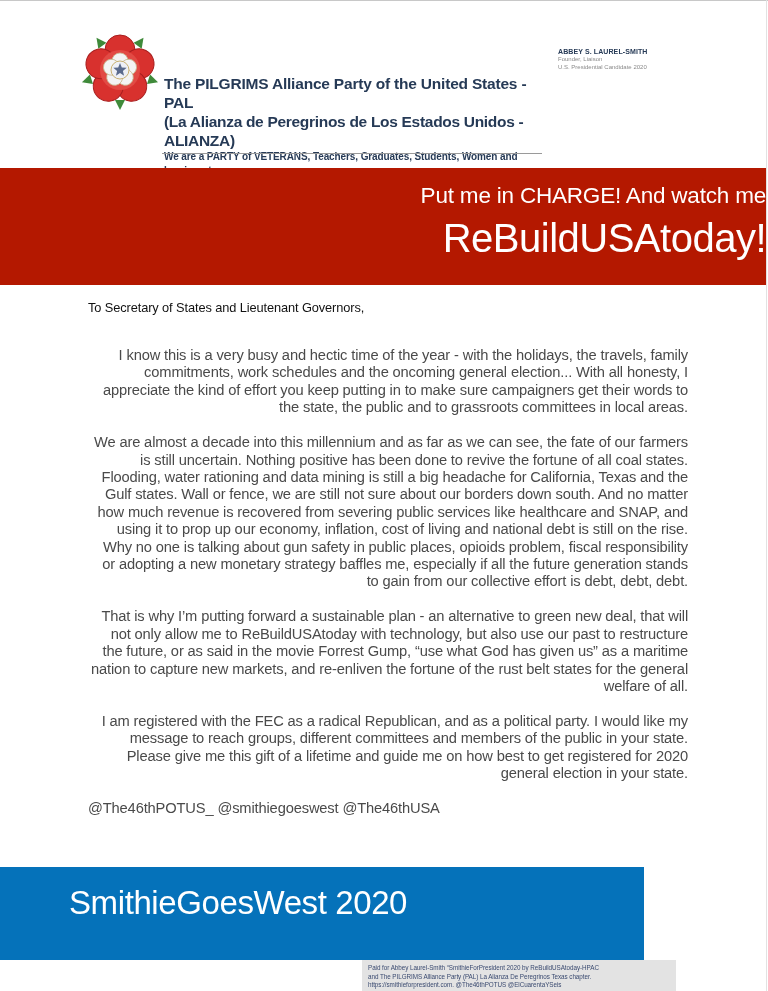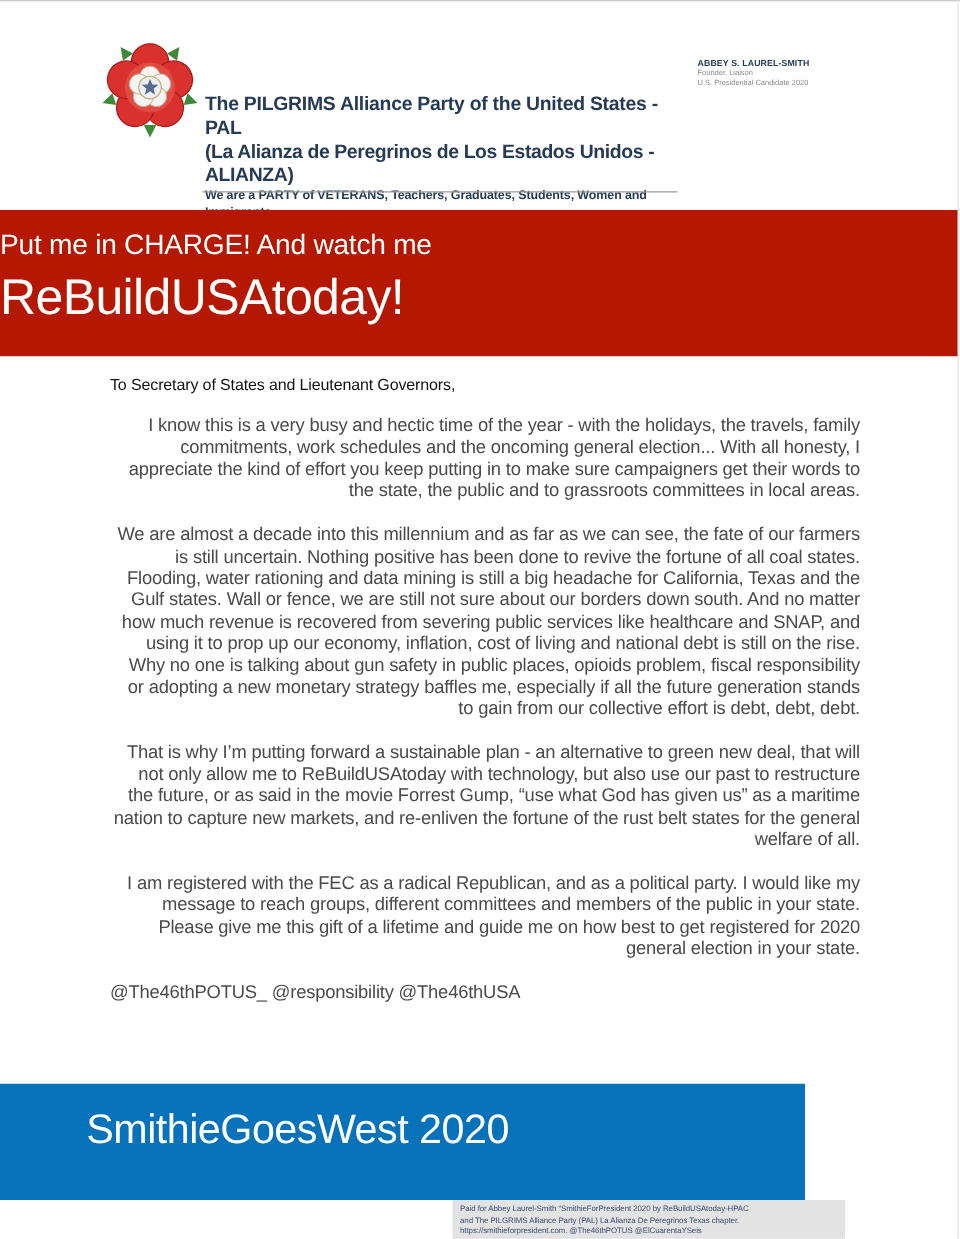--- a/index.html
+++ b/index.html
@@ -20,28 +20,28 @@
   .org .l5 { font-size: 9.5px; line-height: 14px; color: #808890; padding-left: 28px; letter-spacing: 0.1px; }
   .header-rule { position: absolute; left: 162px; top: 153px; width: 380px; height: 1px; background: #9a9a9a; }
 
   .candidate { position: absolute; left: 558px; top: 48px; width: 160px; }
   .candidate .name { font-size: 7px; font-weight: bold; color: #263a56; letter-spacing: 0.1px; }
   .candidate .sub { font-size: 6px; color: #8a8a8a; line-height: 8px; }
 
   
   .banner-red {
     position: absolute; left: 0; top: 168px; width: 766px; height: 117px;
-    background: #b41800; color: #fff; text-align: left;
+    background: #b41800; color: #fff; text-align: right;
   }
   .banner-red .line1 { position: absolute; left: 0; right: 0; top: 15px; font-size: 22.5px; letter-spacing: -0.2px; }
   .banner-red .line2 { position: absolute; left: 0; right: 0; top: 48px; font-size: 40px; letter-spacing: -0.5px; }
 
   
   .letter { position: absolute; left: 88px; top: 300px; width: 600px; color: #4a4a4a; }
-  .salutation { font-size: 12.8px; color: #111; margin: 0 0 18px 0; letter-spacing: -0.1px; }
+  .salutation { font-size: 12.8px; color: #111; margin: 0 0 32px 0; letter-spacing: -0.1px; }
   .para { font-size: 14.7px; line-height: 17.4px; margin: 0 0 17.5px 0; letter-spacing: -0.15px; text-align: right; }
   .sig { font-size: 14.7px; line-height: 17.4px; margin: 0; letter-spacing: -0.15px; }
 
   
   .banner-blue {
     position: absolute; left: 0; top: 867px; width: 644px; height: 93px;
     background: #0572ba; color: #fff;
   }
   .banner-blue .title { position: absolute; left: 69px; top: 17px; font-size: 33px; letter-spacing: -0.4px; }
   .banner-blue .tagline { position: absolute; left: 25px; top: 60px; font-size: 17px; letter-spacing: -0.1px; }
@@ -112,21 +112,21 @@
   <div class="line1">Put me in CHARGE!  And watch me</div>
   <div class="line2">ReBuildUSAtoday!</div>
 </div>
 
 <div class="letter">
   <p class="salutation">To Secretary of States and Lieutenant Governors,</p>
   <p class="para">I know this is a very busy and hectic time of the year - with the holidays, the travels, family commitments, work schedules and the oncoming general election... With all honesty, I appreciate the kind of effort you keep putting in to make sure campaigners get their words to the state, the public and to grassroots committees in local areas.</p>
   <p class="para">We are almost a decade into this millennium and as far as we can see, the fate of our farmers is still uncertain. Nothing positive has been done to revive the fortune of all coal states. Flooding, water rationing and data mining is still a big headache for California, Texas and the Gulf states. Wall or fence, we are still not sure about our borders down south. And no matter how much revenue is recovered from severing public services like healthcare and SNAP, and using it to prop up our economy, inflation, cost of living and national debt is still on the rise. Why no one is talking about gun safety in public places, opioids problem, fiscal responsibility or adopting a new monetary strategy baffles me, especially if all the future generation stands to gain from our collective effort is debt, debt, debt.</p>
   <p class="para">That is why I’m putting forward a sustainable plan - an alternative to green new deal, that will not only allow me to ReBuildUSAtoday with technology, but also use our past to restructure the future, or as said in the movie Forrest Gump, “use what God has given us” as a maritime nation to capture new markets, and re-enliven the fortune of the rust belt states for the general welfare of all.</p>
   <p class="para">I am registered with the FEC as a radical Republican, and as a political party. I would like my message to reach groups, different committees and members of the public in your state. Please give me this gift of a lifetime and guide me on how best to get registered for 2020 general election in your state.</p>
-  <p class="sig">@The46thPOTUS_ @responsibility @The46thUSA</p>
+  <p class="sig">@The46thPOTUS_ @smithiegoeswest @The46thUSA</p>
 </div>
 
 <div class="banner-blue">
   <div class="title">SmithieGoesWest 2020</div>
 </div>
 
 <div class="disclaimer">
   <div>Paid for Abbey Laurel-Smith “SmithieForPresident 2020 by ReBuildUSAtoday-HPAC</div>
   <div>and The PILGRIMS Alliance Party (PAL) La Alianza De Peregrinos Texas chapter.</div>
   <div>https://smithieforpresident.com. @The46thPOTUS @ElCuarentaYSeis</div>

